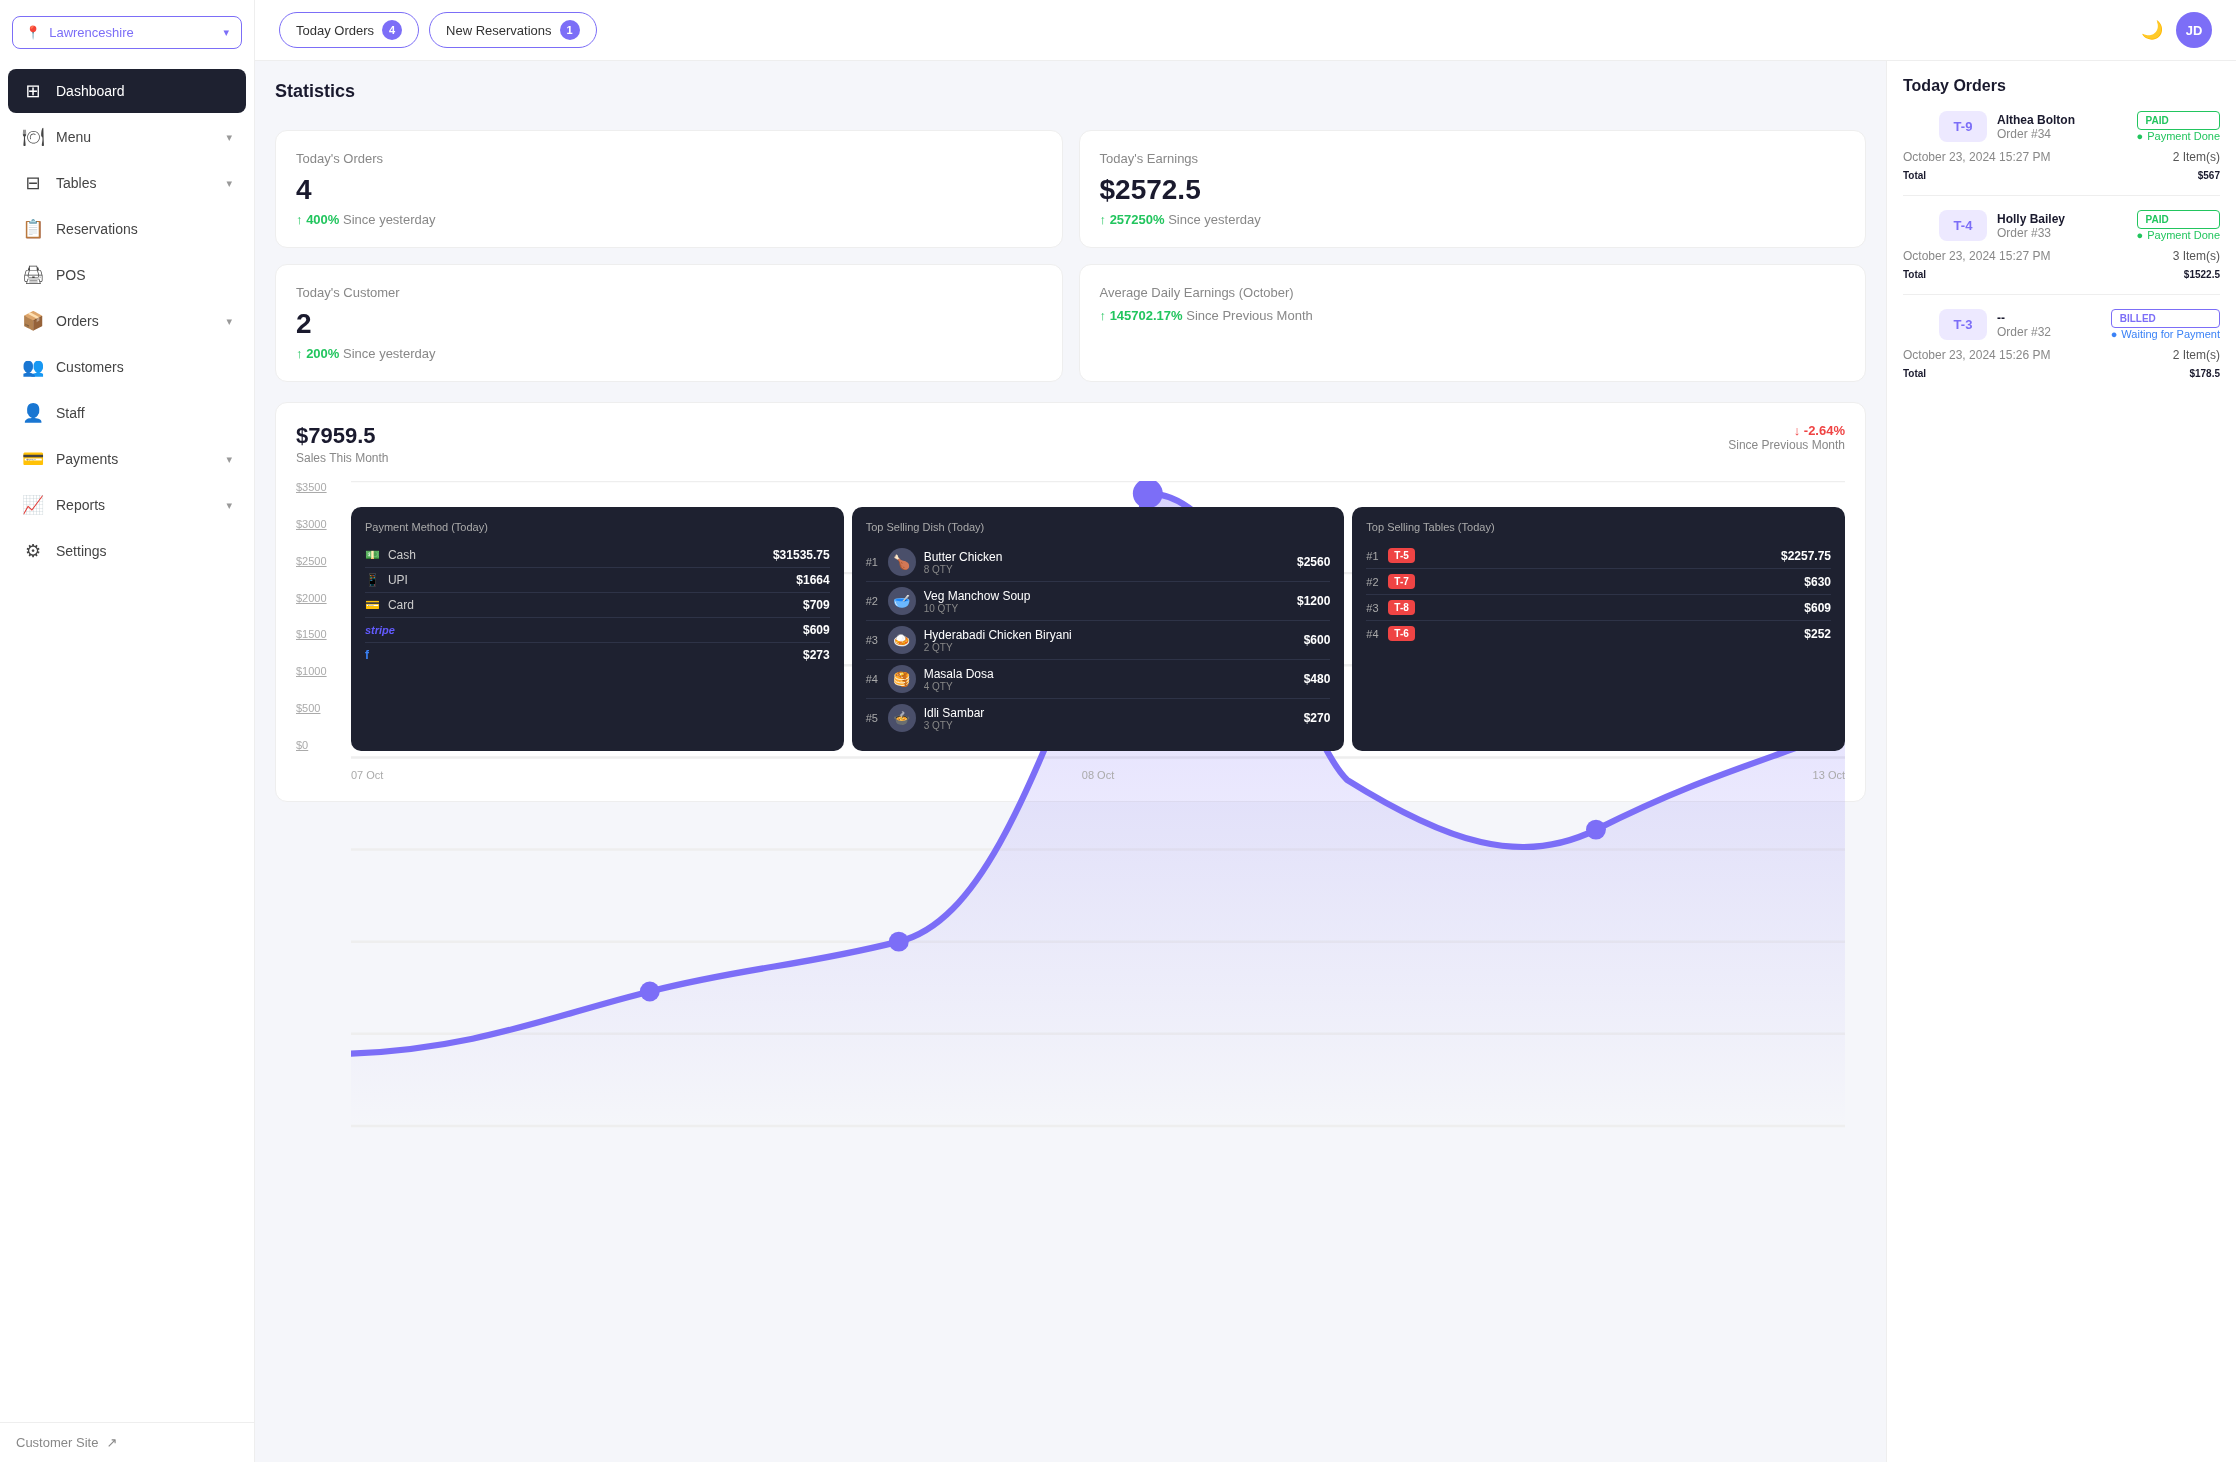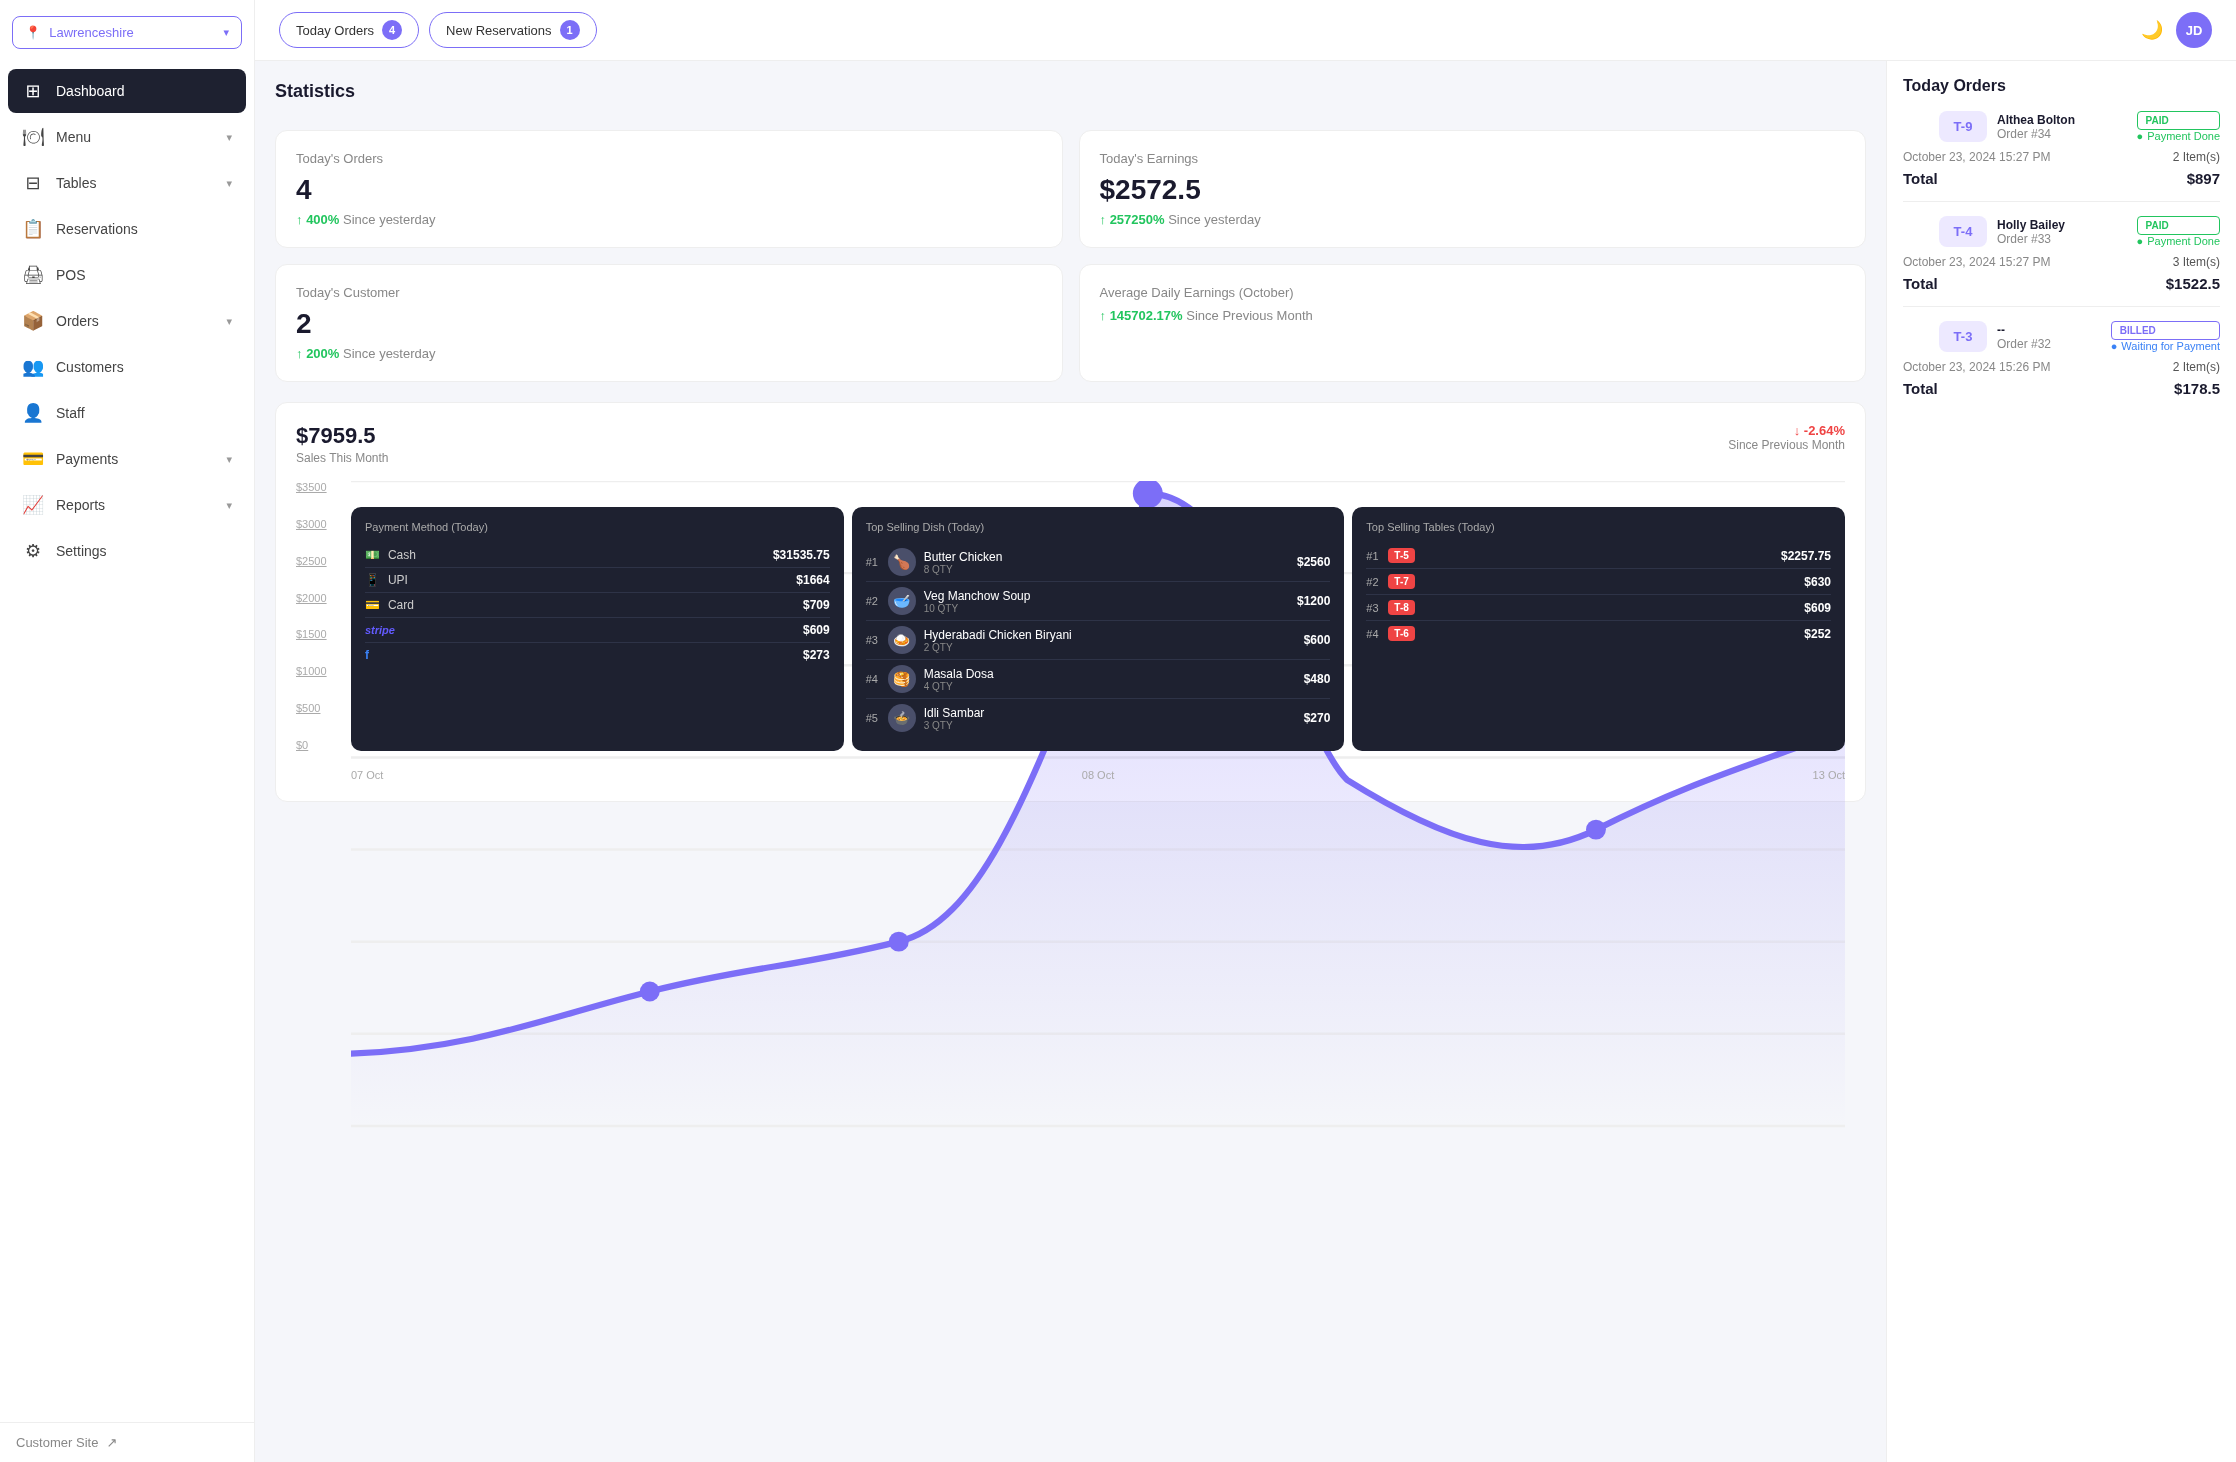--- a/index.html
+++ b/index.html
@@ -85,21 +85,21 @@
     .order-table-badge { background: #ede9ff; color: #7c6ef7; border-radius: 8px; padding: 8px 10px; font-size: 13px; font-weight: 700; min-width: 48px; text-align: center; margin-left: 36px; }
     .order-info { flex: 1; }
     .order-name { font-size: 12px; font-weight: 700; color: #1a1a2e; }
     .order-num { font-size: 12px; color: #888; }
     .order-status-badge { border: 1.5px solid #22c55e; color: #22c55e; font-size: 10px; font-weight: 700; padding: 3px 8px; border-radius: 4px; }
     .order-status-billed { border: 1.5px solid #7c6ef7; color: #7c6ef7; font-size: 10px; font-weight: 700; padding: 3px 8px; border-radius: 4px; }
     .order-meta { display: flex; justify-content: space-between; font-size: 12px; color: #888; margin-bottom: 6px; }
     .order-meta-right { color: #555; }
     .payment-done { color: #22c55e; font-size: 11px; display: flex; align-items: center; gap: 4px; }
     .waiting-payment { color: #3b82f6; font-size: 11px; display: flex; align-items: center; gap: 4px; }
-    .order-total-row { display: flex; justify-content: space-between; font-size: 15px; font-weight: 600; color: #1a1a2e; }
+    .order-total-row { display: flex; justify-content: space-between; font-size: 10px; font-weight: 600; color: #1a1a2e; }
     .stripe-text { color: #635bff; font-size: 11px; font-weight: 700; font-style: italic; }
   </style>
 </head>
 <body>
 
 <div class="sidebar">
   <div class="sidebar-location">
     <span class="sidebar-location-icon">📍</span>
     <span class="sidebar-location-text">Lawrenceshire</span>
     <span class="sidebar-location-chevron">▾</span>
@@ -440,21 +440,21 @@
             <div class="order-status-badge">PAID</div>
             <div class="payment-done">● <span>Payment Done</span></div>
           </div>
         </div>
         <div class="order-meta">
           <span>October 23, 2024 15:27 PM</span>
           <span class="order-meta-right">2 Item(s)</span>
         </div>
         <div class="order-total-row">
           <span>Total</span>
-          <span>$897</span>
+          <span>$567</span>
         </div>
       </div>
 
       <div class="order-card">
         <div class="order-header">
           <div class="order-table-badge">T-4</div>
           <div class="order-info">
             <div class="order-name">Holly Bailey</div>
             <div class="order-num">Order #33</div>
           </div>

